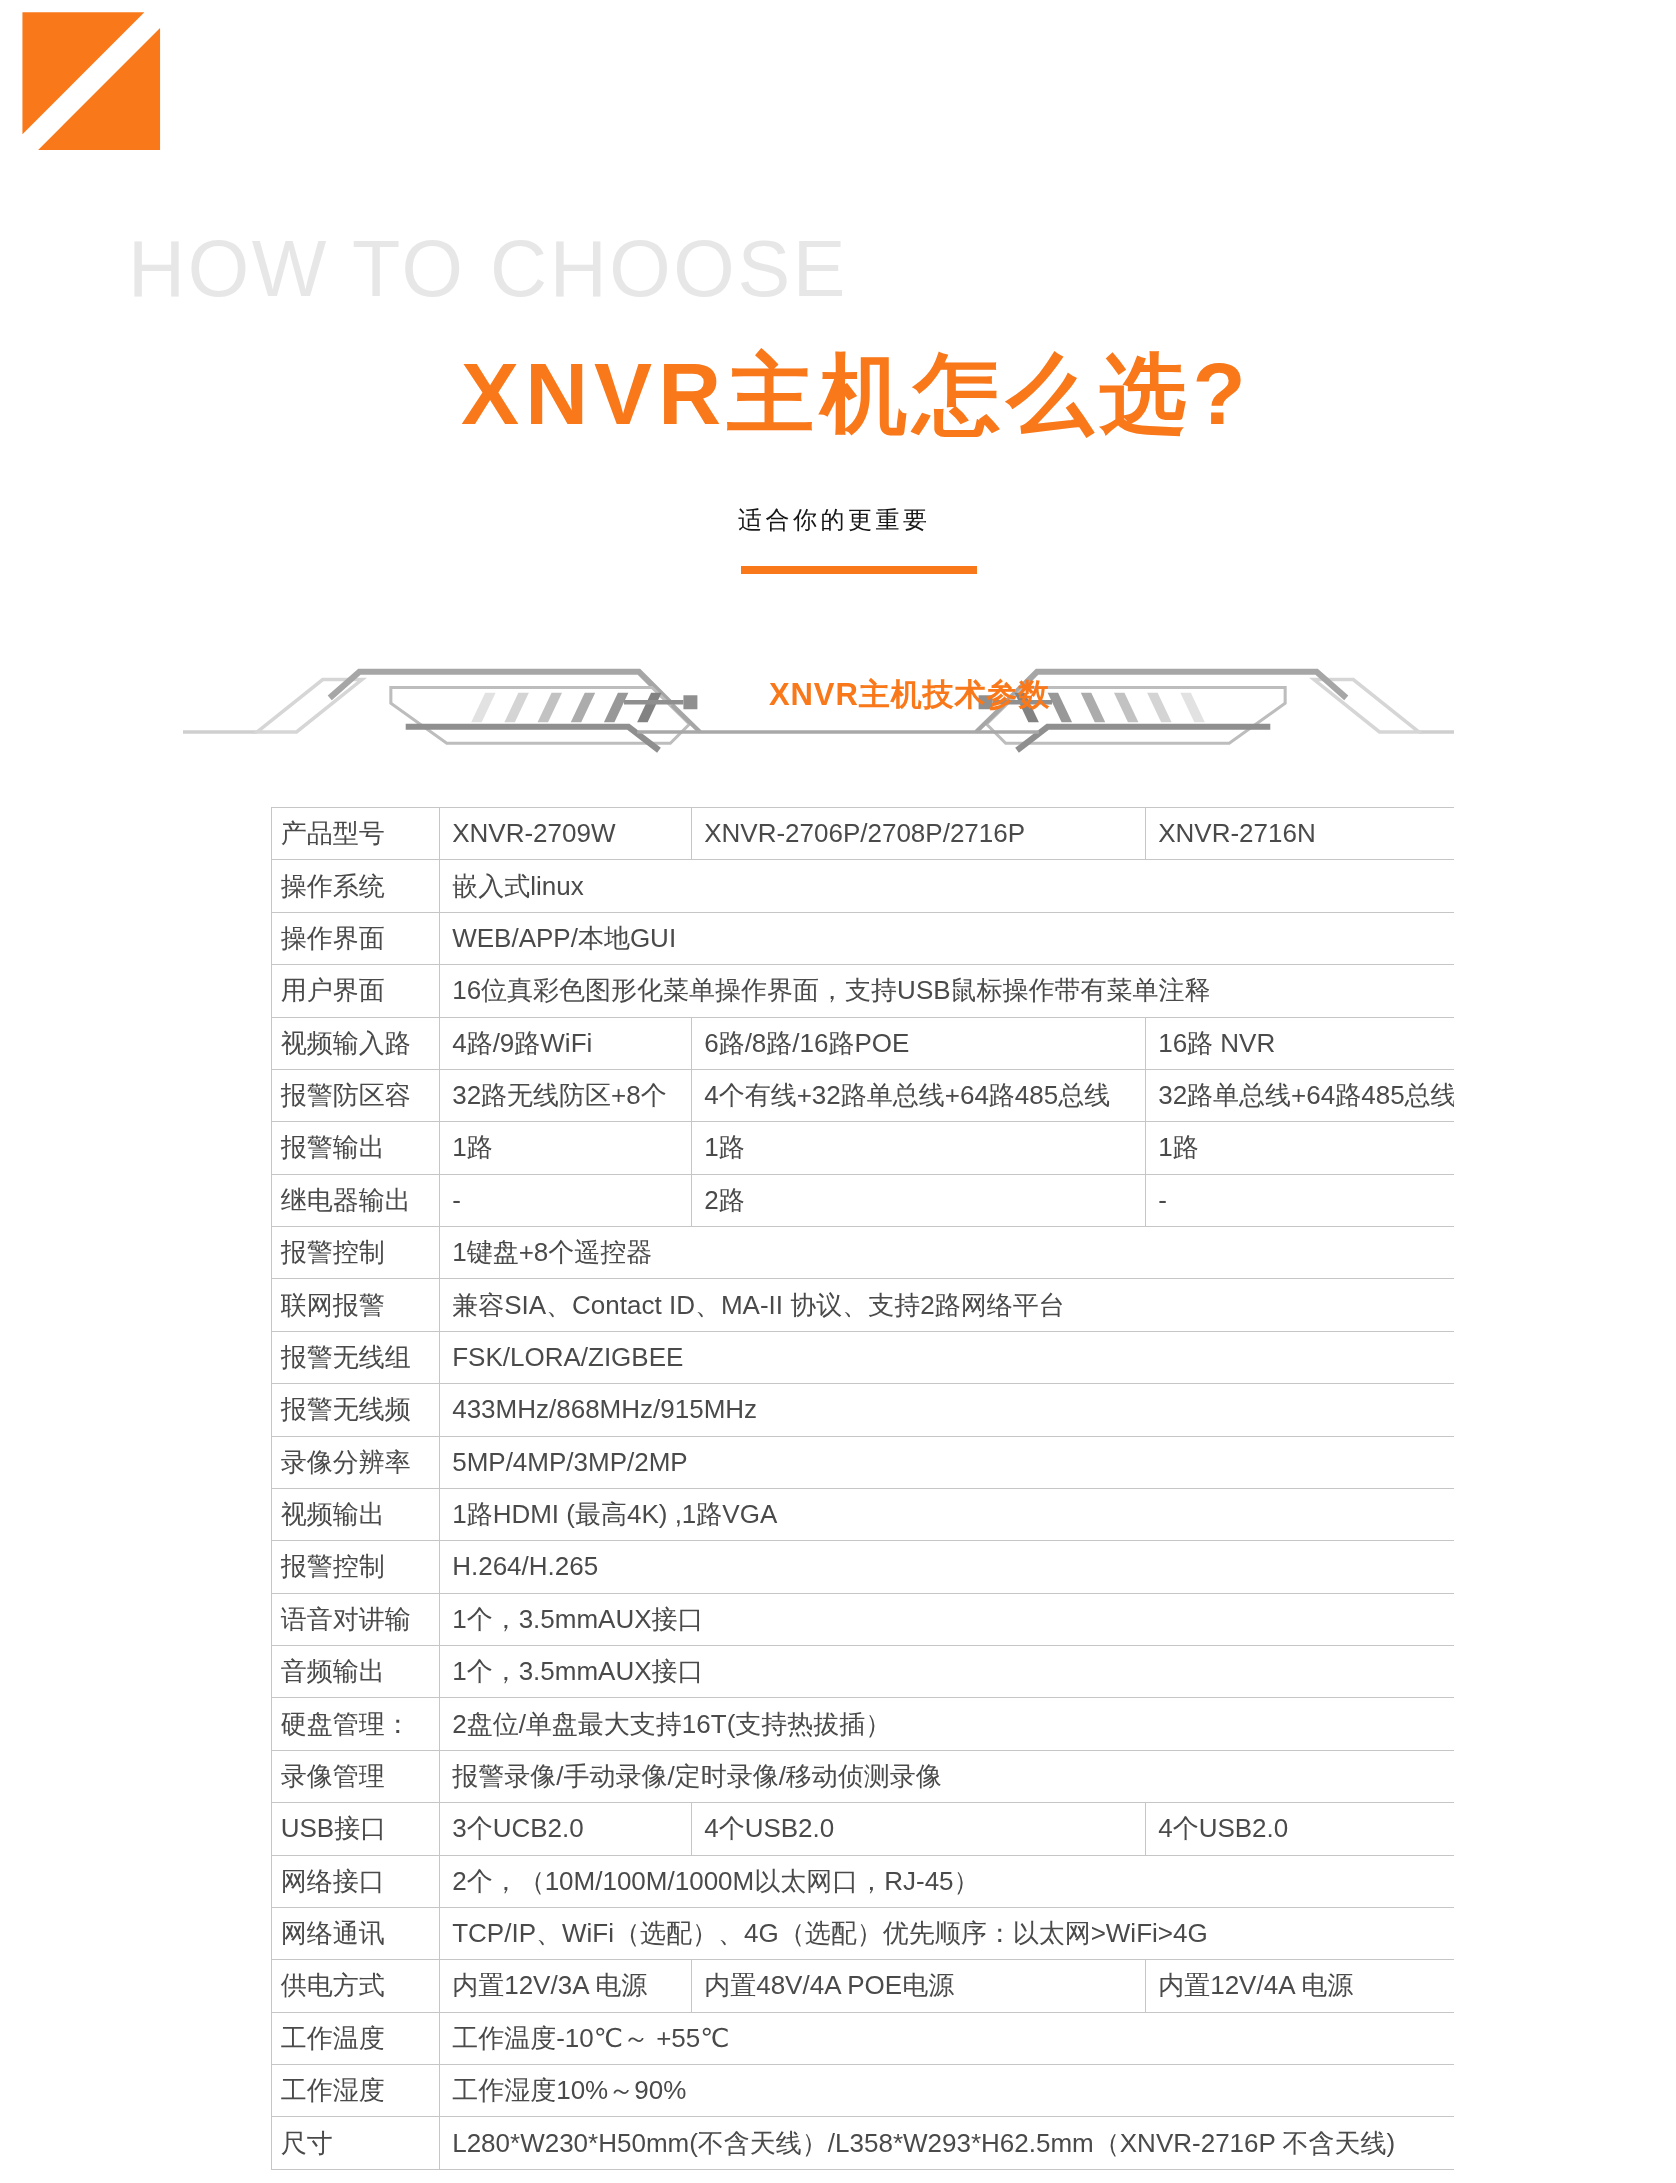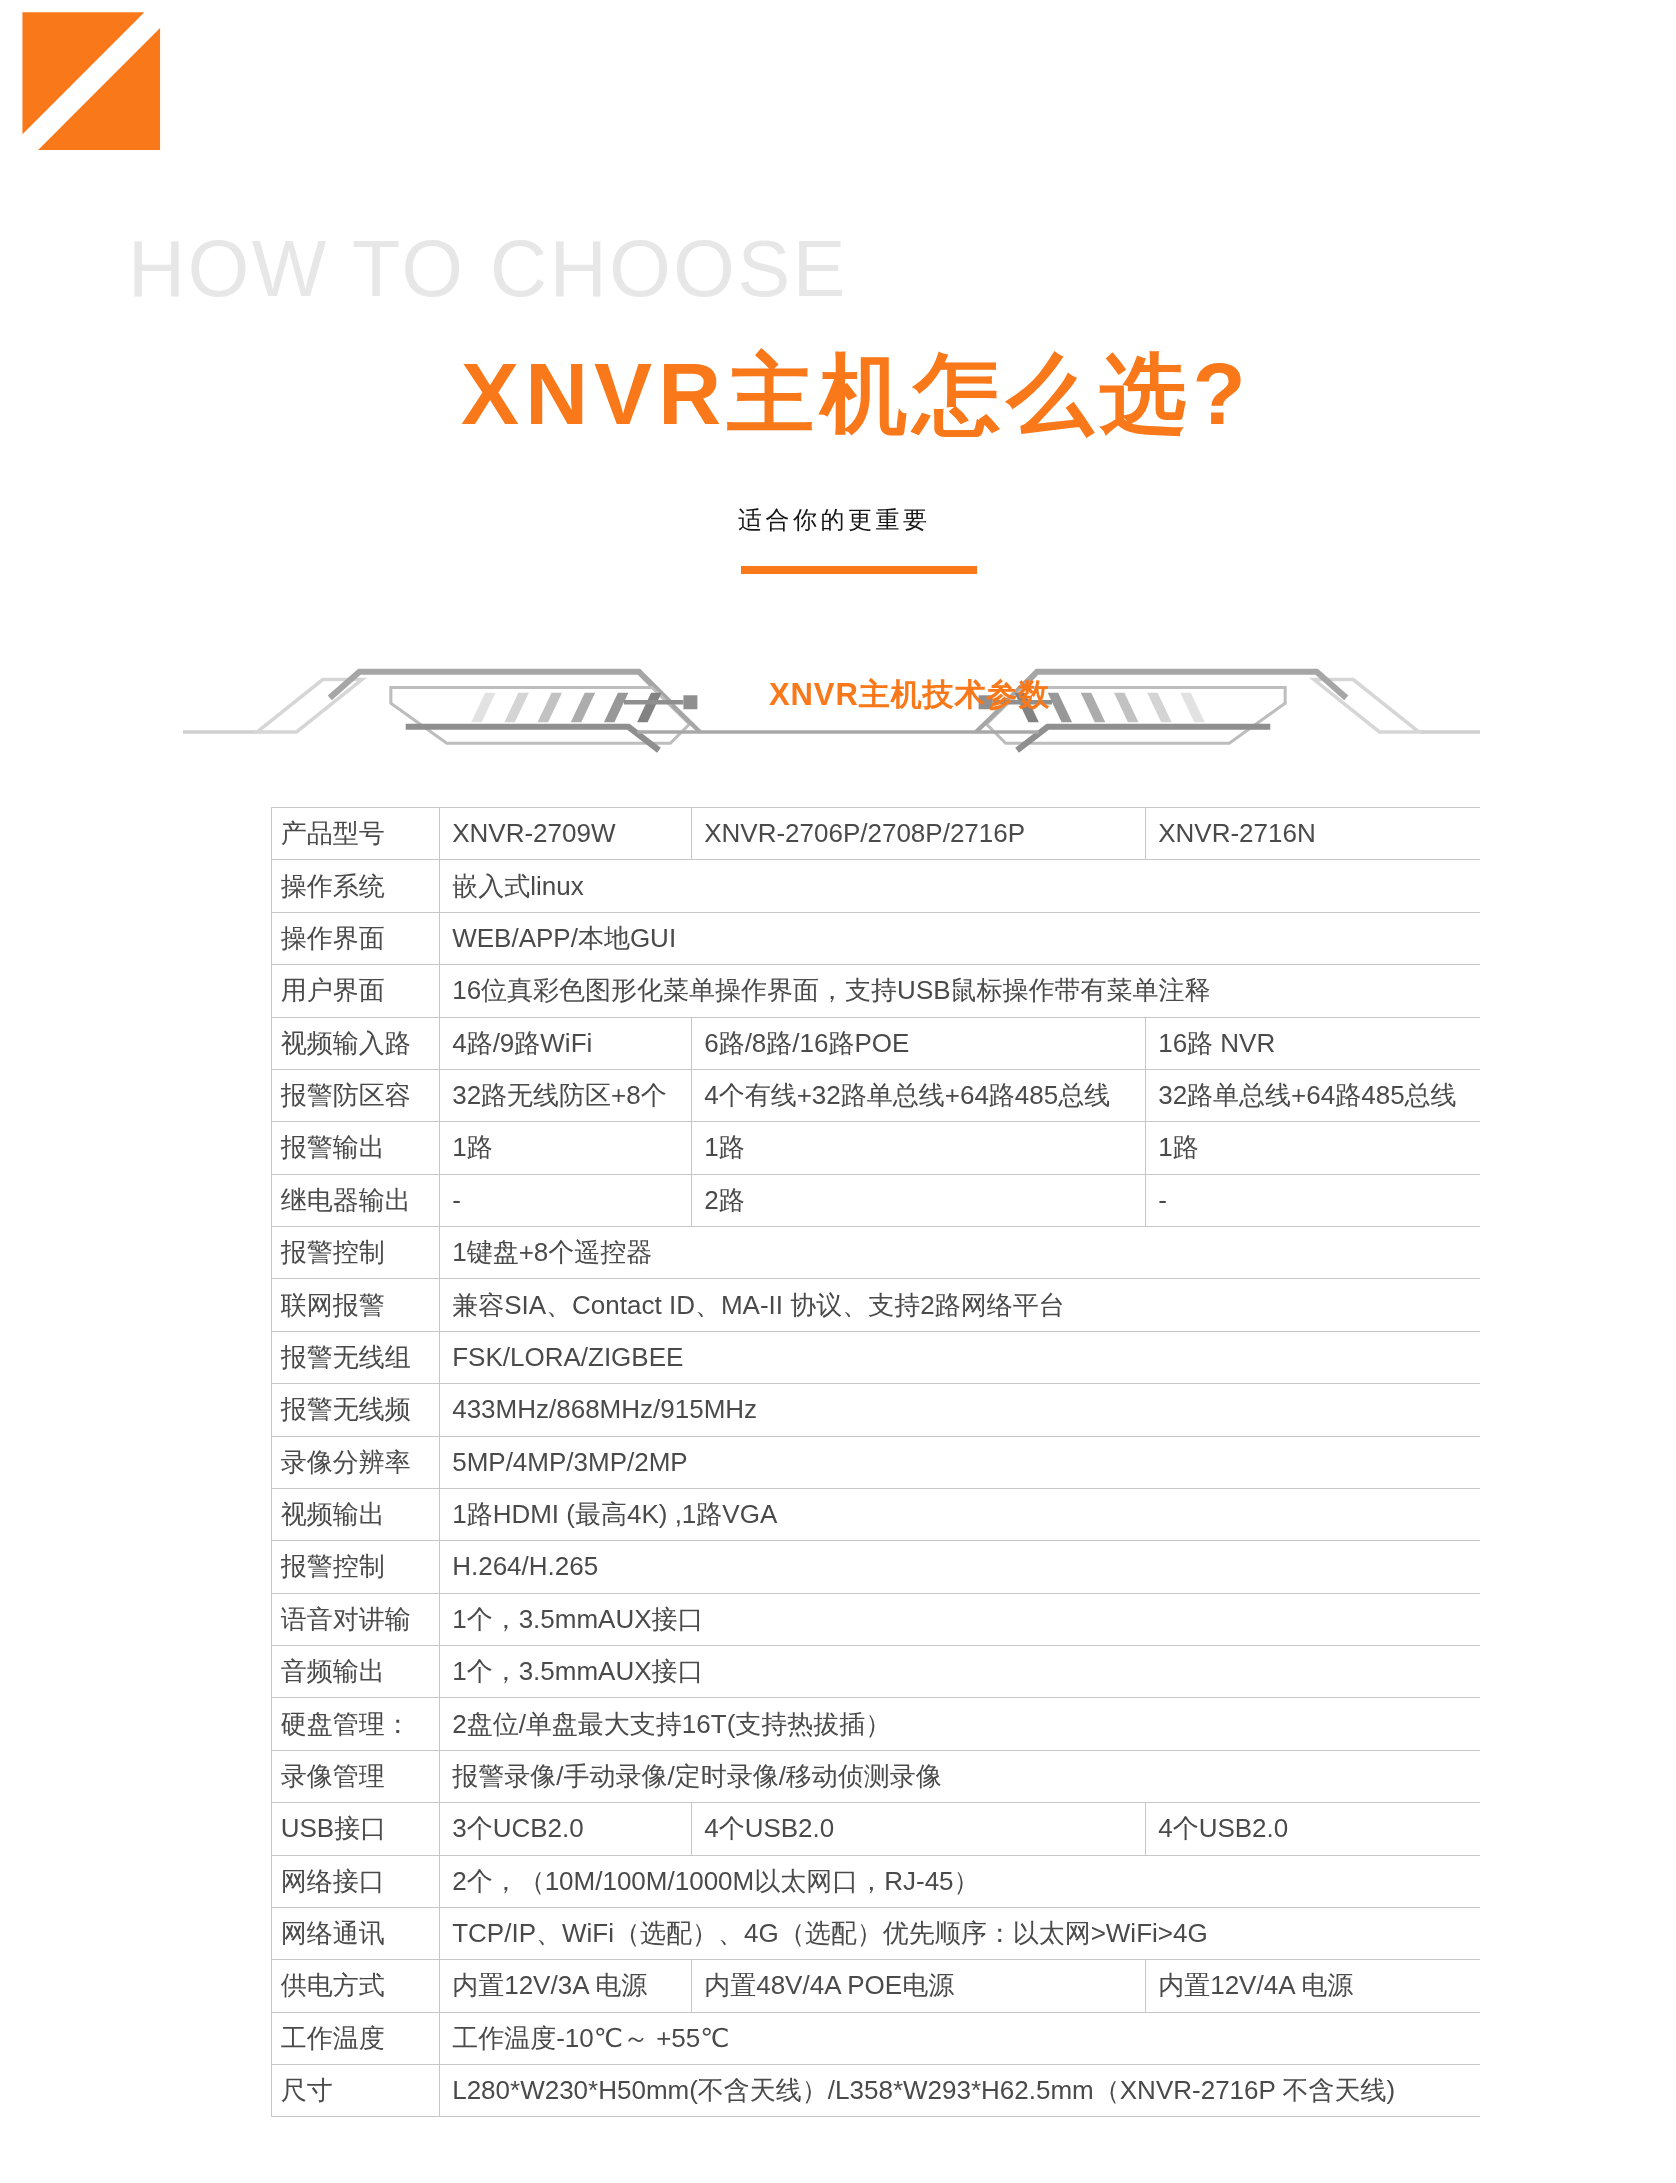--- a/index.html
+++ b/index.html
@@ -1,19 +1,18 @@
 <!DOCTYPE html>
 <html style="font-size:14px"><head>
 <meta charset="utf-8">
 <style>
   html,body{margin:0;padding:0;background:#ffffff;}
   .page{
     position:relative;width:1454px;height:2184px;background:#ffffff;overflow:hidden;
     font-family:"Liberation Sans","DejaVu Sans",sans-serif;
-    padding-left:26px;
     --accent:#F8781A;
   }
   .corner-logo{position:absolute;left:12.2px;top:7px;}
   .howto{
     position:absolute;left:128px;top:229px;line-height:1;
     font-size:79px;font-weight:500;letter-spacing:2.6px;color:#E7E7E7;white-space:nowrap;
   }
   .main-title{
     position:absolute;left:461px;top:348px;line-height:1.05;
     font-size:87px;font-weight:900;letter-spacing:6.1px;color:var(--accent);white-space:nowrap;
@@ -209,20 +208,24 @@
           <td class="label-cell">供电方式</td>
           <td class="value-cell">内置12V/3A 电源</td>
           <td class="value-cell">内置48V/4A POE电源</td>
           <td class="value-cell">内置12V/4A 电源</td>
         </tr>
         <tr>
           <td class="label-cell">工作温度</td>
           <td class="value-cell" colspan="3">工作温度-10℃～ +55℃</td>
         </tr>
         <tr>
+          <td class="label-cell">工作湿度</td>
+          <td class="value-cell" colspan="3">工作湿度10%～90%</td>
+        </tr>
+        <tr>
           <td class="label-cell">尺寸</td>
           <td class="value-cell" colspan="3">L280*W230*H50mm(不含天线）/L358*W293*H62.5mm（XNVR-2716P 不含天线)</td>
         </tr>
       </tbody>
   </table>
 
 </div>
 
 
 </body></html>

